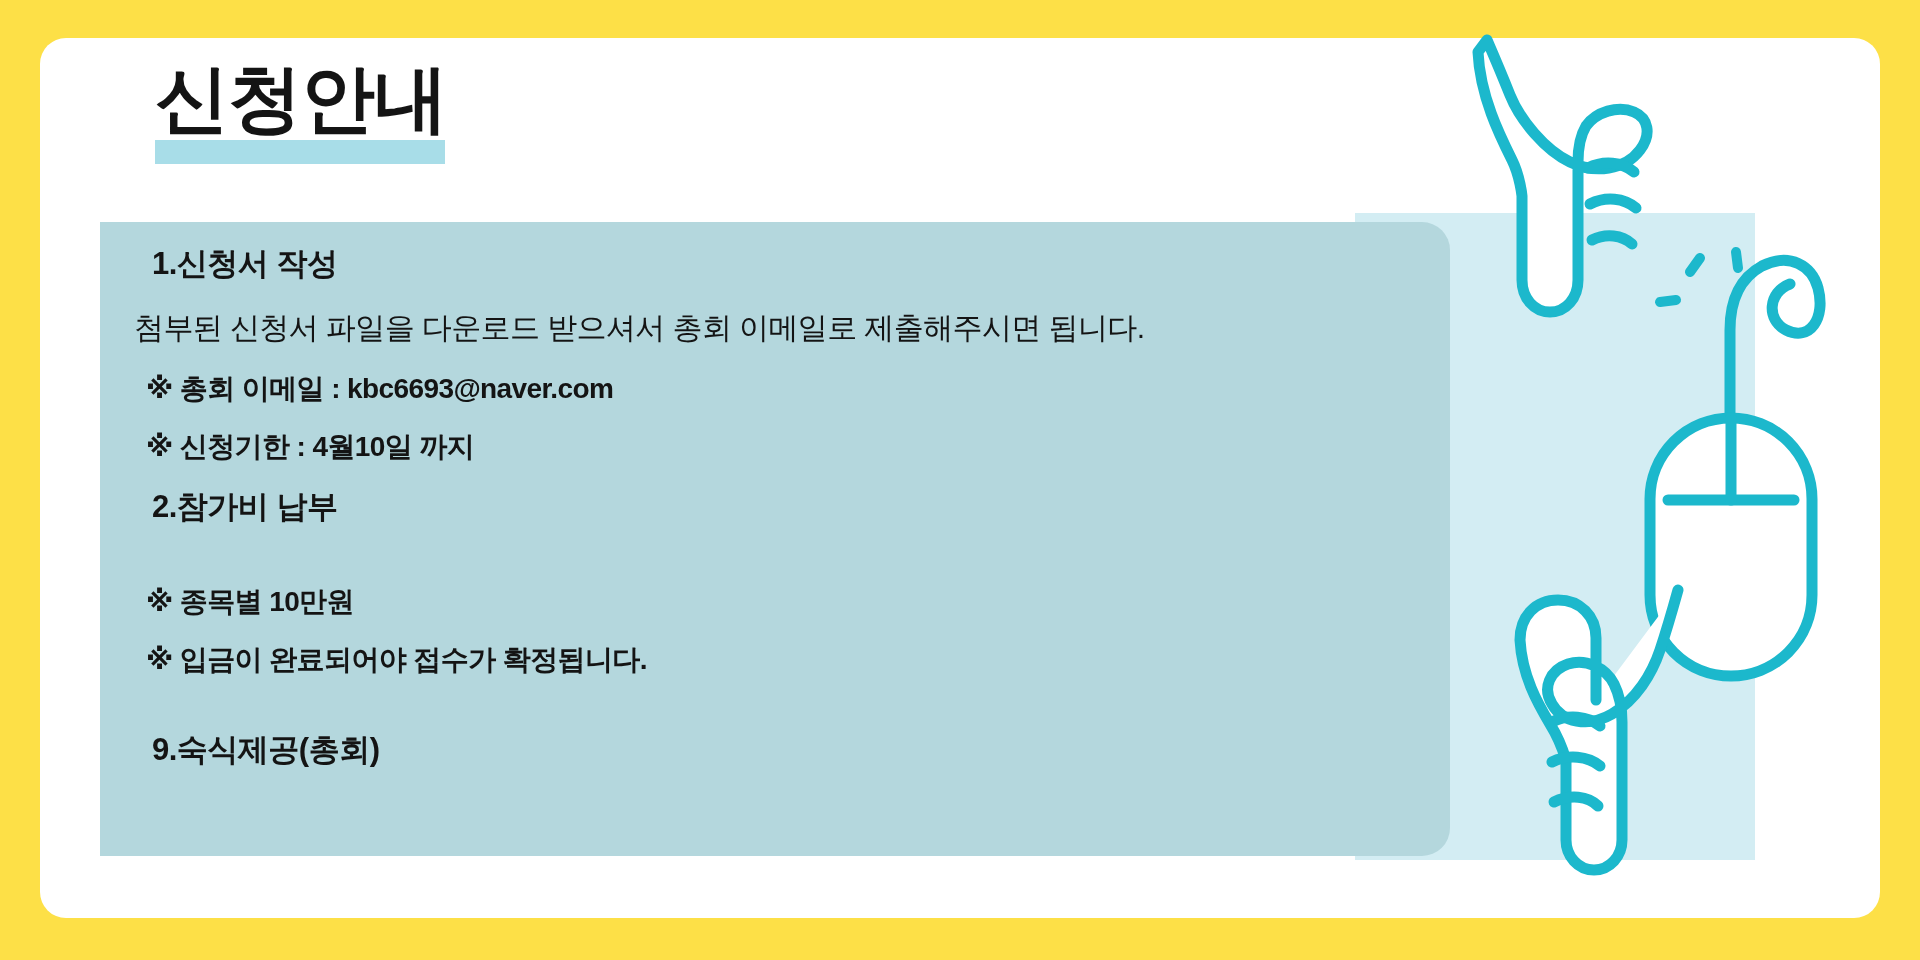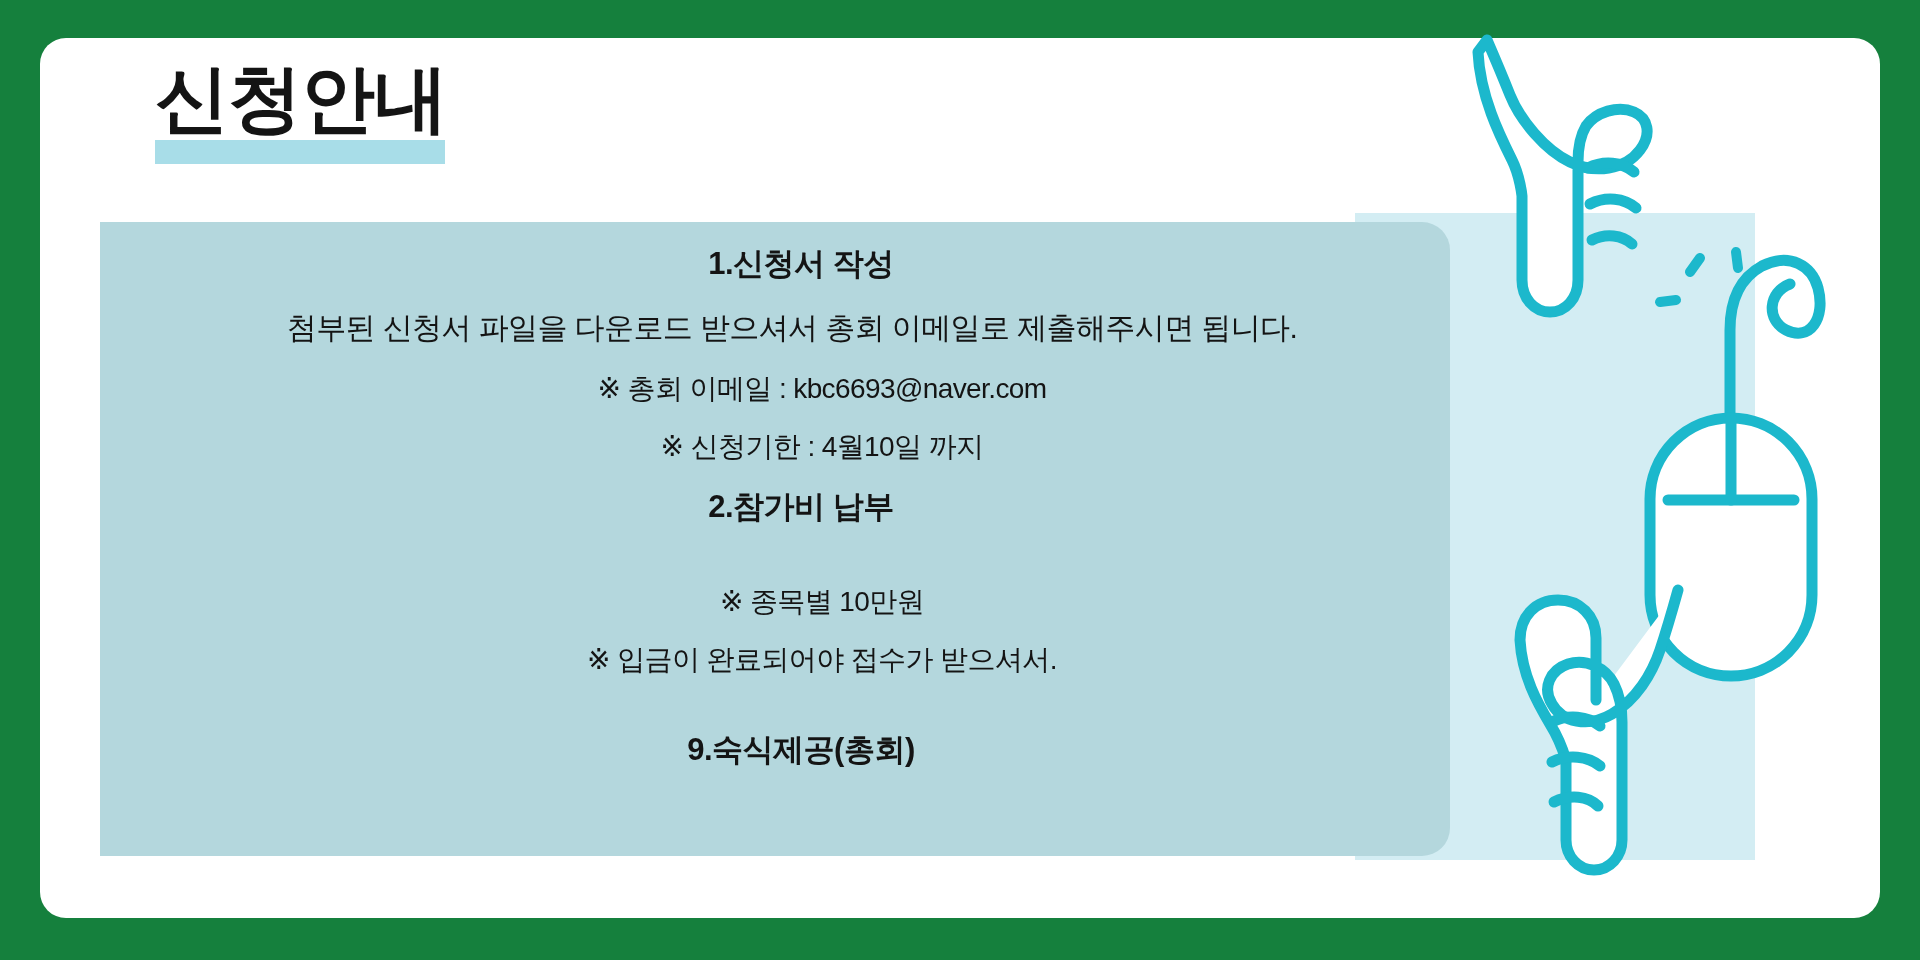--- a/index.html
+++ b/index.html
@@ -11,21 +11,21 @@
     height: 960px;
     overflow: hidden;
     font-family: "Liberation Sans", "DejaVu Sans", sans-serif;
   }
 
   
   #poster {
     position: relative;
     width: 1920px;
     height: 960px;
-    background: #15803d;
+    background: #fde047;
     box-sizing: border-box;
   }
 
   
   #white-card {
     position: absolute;
     left: 40px;
     top: 38px;
     width: 1840px;
     height: 880px;
@@ -83,38 +83,37 @@
     border-radius: 0 28px 28px 0;
     z-index: 2;
     box-sizing: border-box;
     padding: 26px 0 0 0;
   }
 
   .line {
     color: #141414;
     white-space: nowrap;
     line-height: 1.0;
-    text-align: center;
   }
   .heading {
     font-size: 31px;
     font-weight: bold;
     margin-left: 52px;
     letter-spacing: -0.5px;
   }
   .body-line {
     font-size: 30px;
     font-weight: normal;
     margin-left: 34px;
     letter-spacing: -0.6px;
   }
   .note-line {
     font-size: 28px;
-    font-weight: normal;
-    margin-left: 94px;
+    font-weight: bold;
+    margin-left: 46px;
     letter-spacing: -0.6px;
   }
   .gap-a { height: 34px; }
   .gap-b { height: 32px; }
   .gap-c { height: 30px; }
 
   
   #art-layer {
     position: absolute;
     left: 0;
@@ -148,21 +147,21 @@
     <div class="line note-line">※ 총회 이메일 : kbc6693@naver.com</div>
     <div class="gap-c"></div>
     <div class="line note-line">※ 신청기한 : 4월10일 까지</div>
     <div class="gap-c"></div>
 
     <div class="line heading">2.참가비 납부</div>
     <div class="gap-a"></div>
     <div class="gap-b"></div>
     <div class="line note-line">※ 종목별 10만원</div>
     <div class="gap-c"></div>
-    <div class="line note-line">※ 입금이 완료되어야 접수가 받으셔서.</div>
+    <div class="line note-line">※ 입금이 완료되어야 접수가 확정됩니다.</div>
     <div class="gap-c"></div>
     <div class="gap-c"></div>
 
     <div class="line heading">9.숙식제공(총회)</div>
     <div class="gap-a"></div>
 
   </div>
 
   <svg id="art-layer" viewBox="0 0 1920 960">
 

